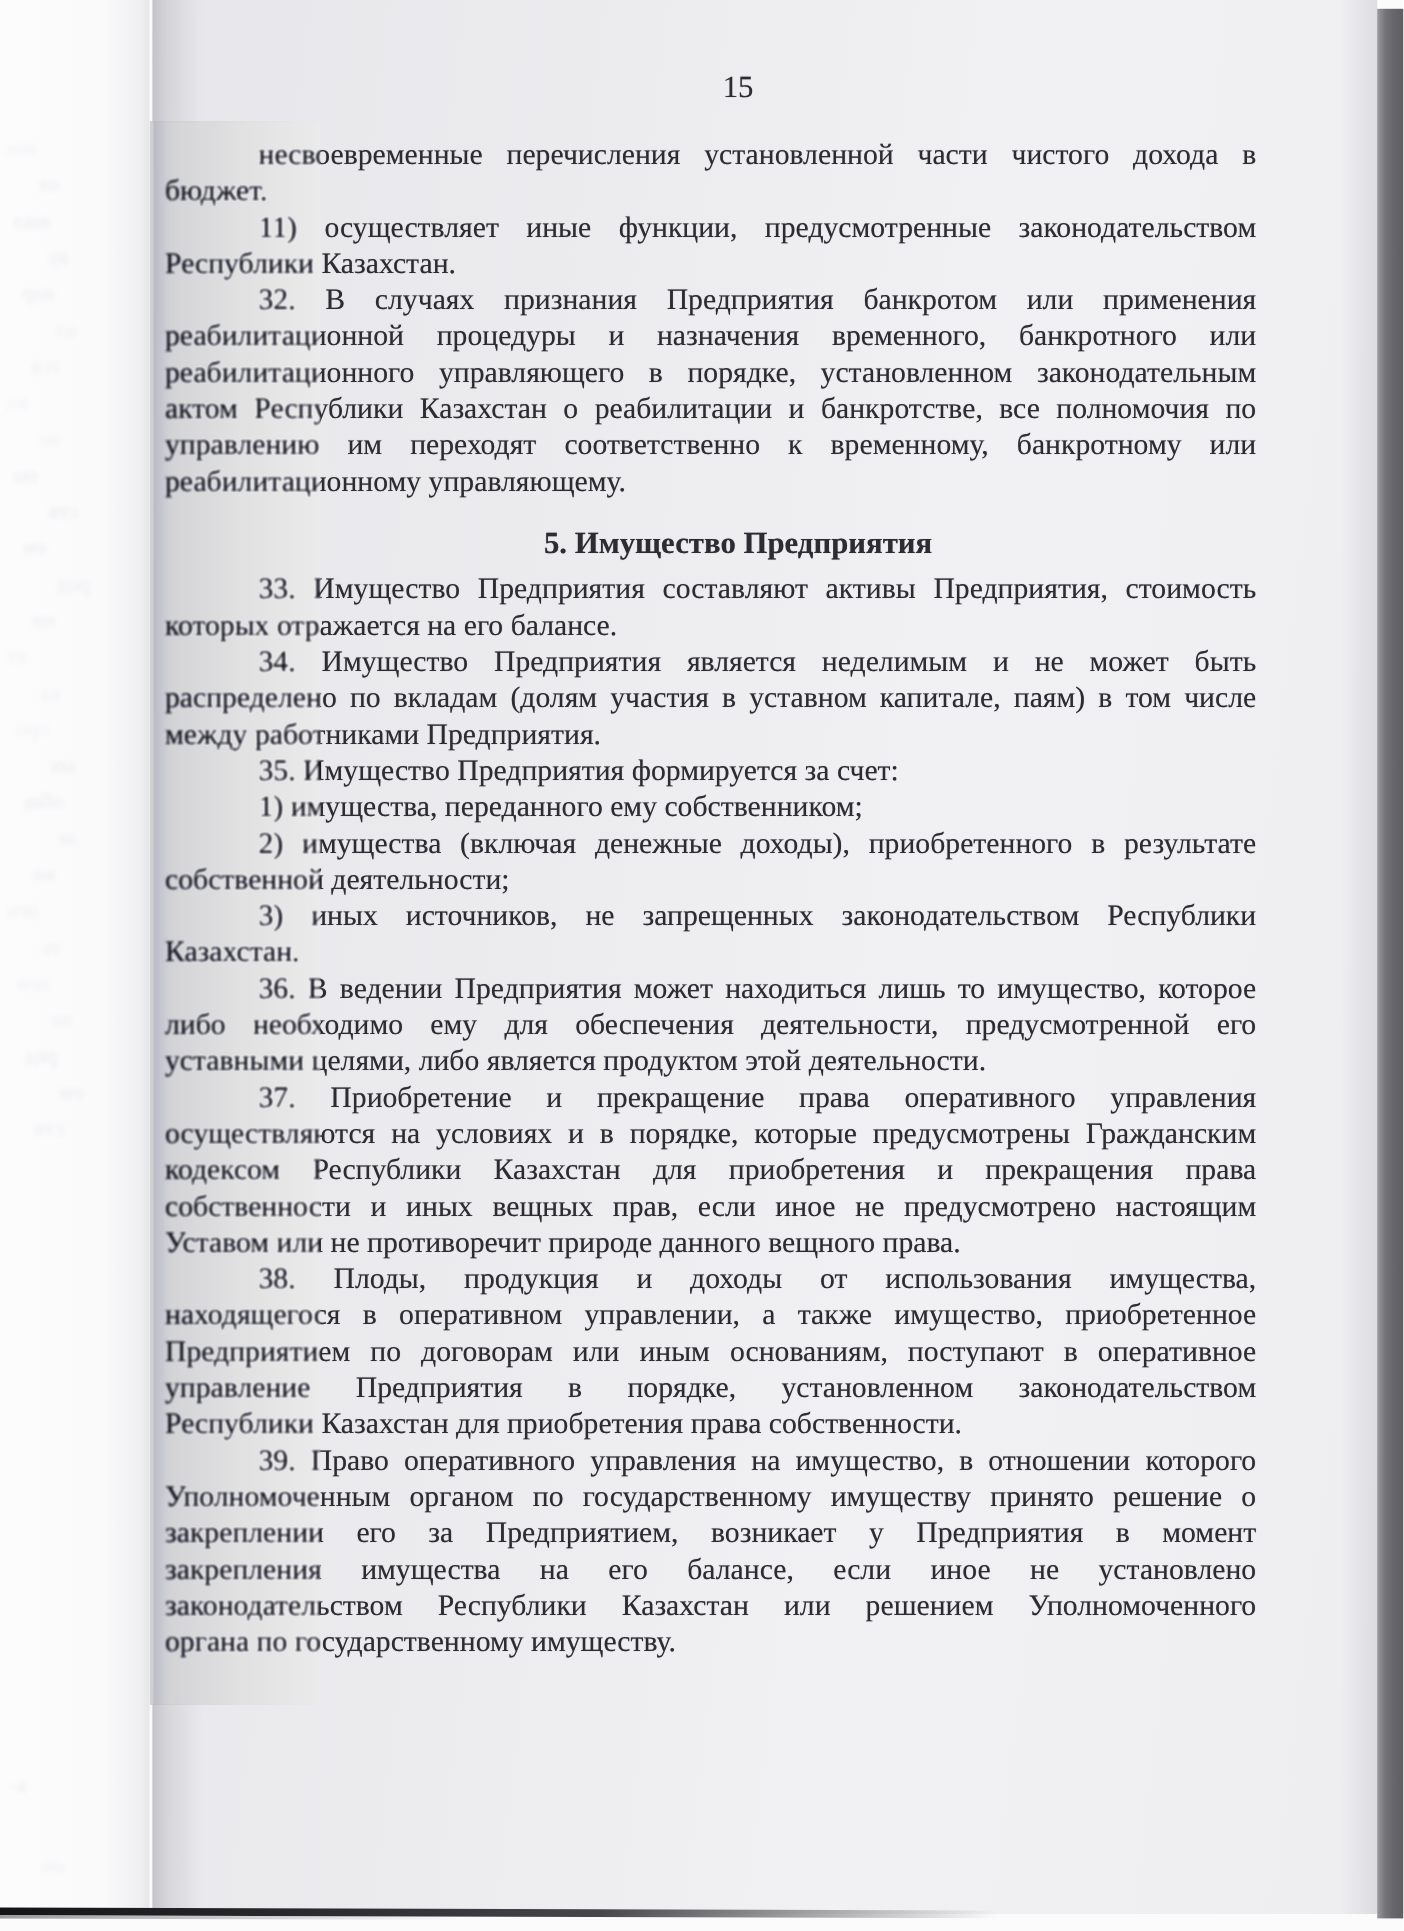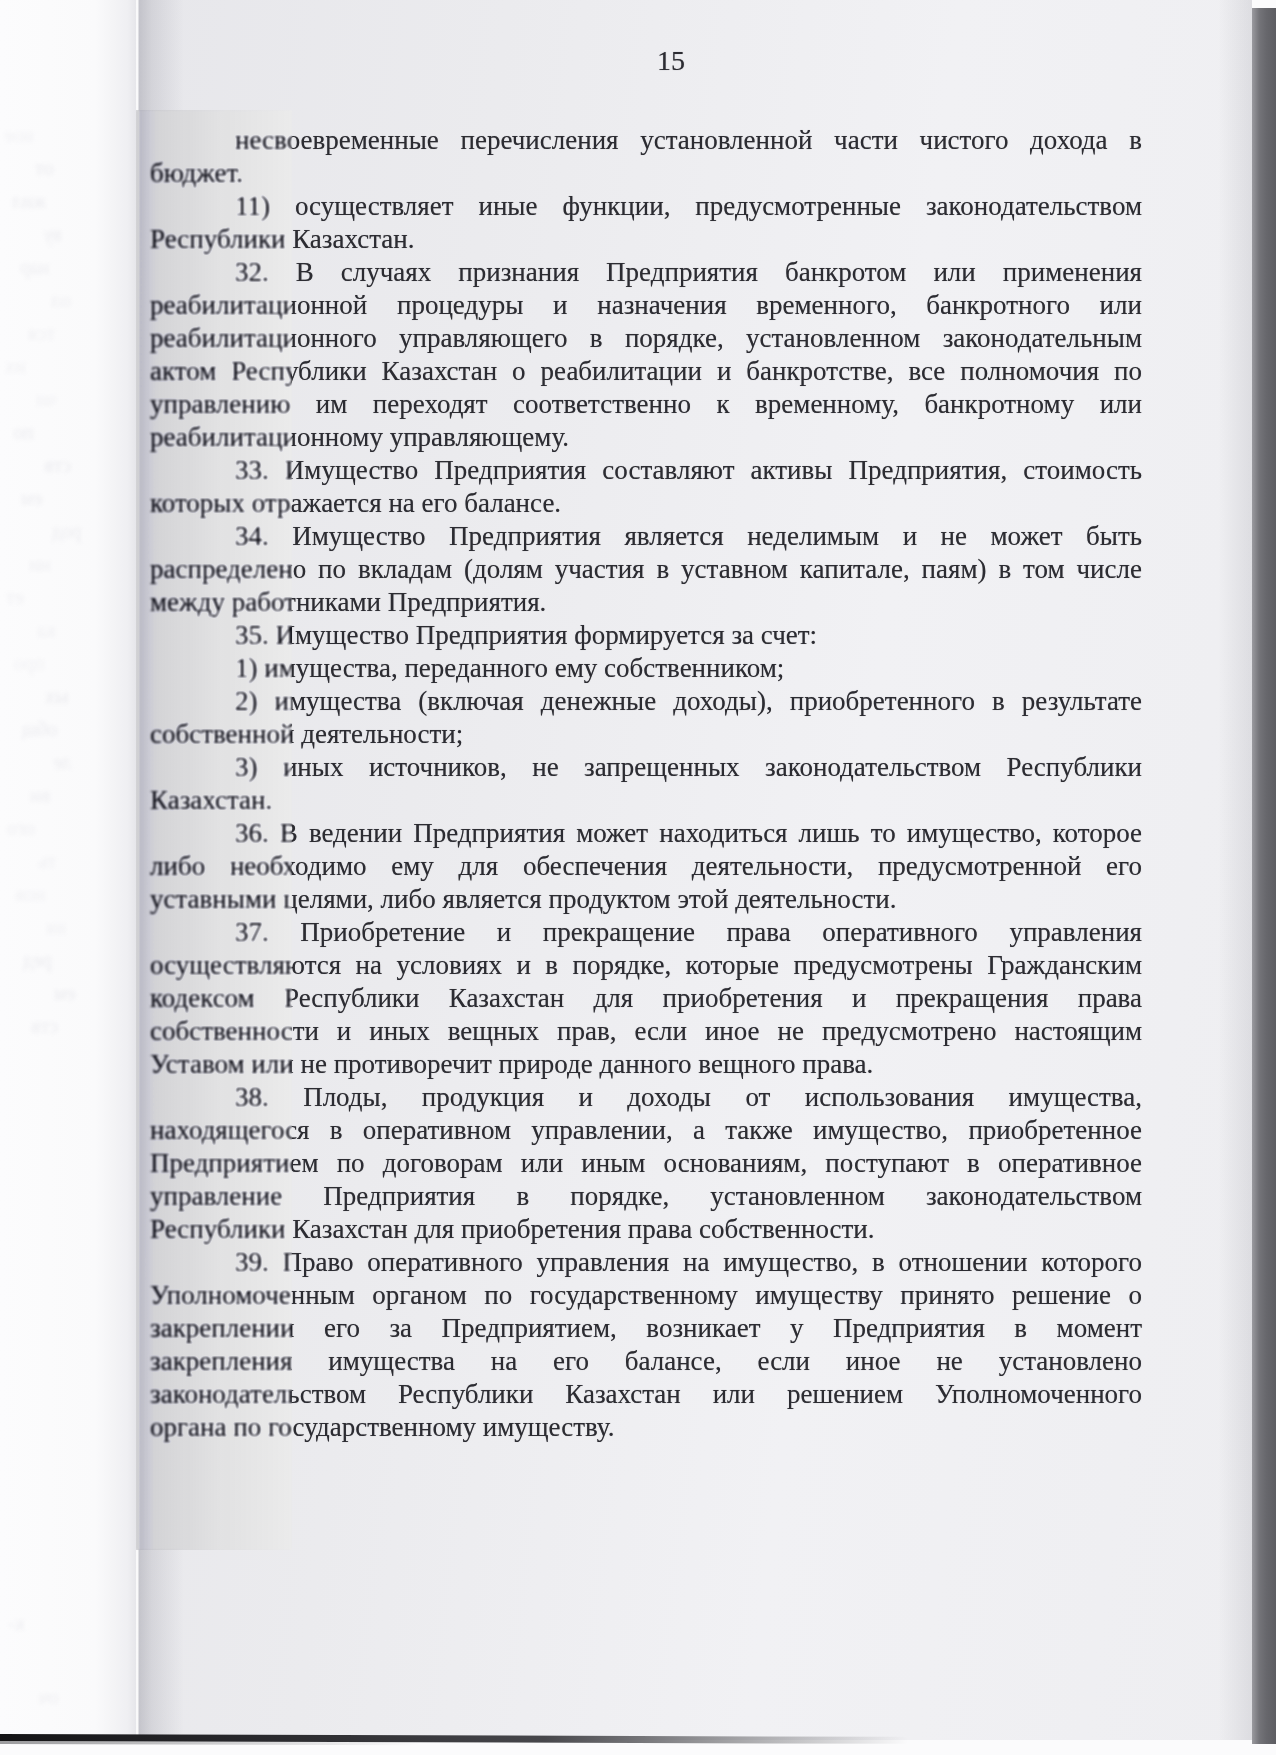--- a/index.html
+++ b/index.html
@@ -56,21 +56,21 @@
     background:linear-gradient(to right,#141416 0%,#2e2e32 35%,#47474b 60%,rgba(70,70,76,0) 100%);
     transform:rotate(0.18deg);transform-origin:left center;
     border-radius:0 4px 4px 0;
   }
   .bottom-line::after{
     content:"";position:absolute;left:0;top:7px;width:420px;height:3px;
     background:linear-gradient(to right,rgba(40,40,44,.45),rgba(40,40,44,0));
   }
   
   .page-number{
-    position:absolute;left:626px;top:45px;width:90px;
+    position:absolute;left:626px;top:64px;width:90px;
     text-align:center;font-size:28px;color:var(--c-ink);
     text-shadow:0 0 .8px rgba(44,44,50,.55);
   }
   
   .content{
     position:absolute;left:150px;top:124px;width:992px;
     font-size:27px;line-height:33px;color:var(--c-ink);
     text-shadow:0 0 .7px rgba(44,44,50,.5);
   }
   .tline{
@@ -145,20 +145,21 @@
       <div class="tline first">несвоевременные перечисления установленной части чистого дохода в</div>
       <div class="tline last">бюджет.</div>
       <div class="tline first">11) осуществляет иные функции, предусмотренные законодательством</div>
       <div class="tline last">Республики Казахстан.</div>
       <div class="tline first">32. В случаях признания Предприятия банкротом или применения</div>
       <div class="tline">реабилитационной процедуры и назначения временного, банкротного или</div>
       <div class="tline">реабилитационного управляющего в порядке, установленном законодательным</div>
       <div class="tline">актом Республики Казахстан о реабилитации и банкротстве, все полномочия по</div>
       <div class="tline">управлению им переходят соответственно к временному, банкротному или</div>
       <div class="tline last">реабилитационному управляющему.</div>
+      <div class="heading">5. Имущество Предприятия</div>
       <div class="tline first">33. Имущество Предприятия составляют активы Предприятия, стоимость</div>
       <div class="tline last">которых отражается на его балансе.</div>
       <div class="tline first">34. Имущество Предприятия является неделимым и не может быть</div>
       <div class="tline">распределено по вкладам (долям участия в уставном капитале, паям) в том числе</div>
       <div class="tline last">между работниками Предприятия.</div>
       <div class="tline first last">35. Имущество Предприятия формируется за счет:</div>
       <div class="tline first last">1) имущества, переданного ему собственником;</div>
       <div class="tline first">2) имущества (включая денежные доходы), приобретенного в результате</div>
       <div class="tline last">собственной деятельности;</div>
       <div class="tline first">3) иных источников, не запрещенных законодательством Республики</div>

